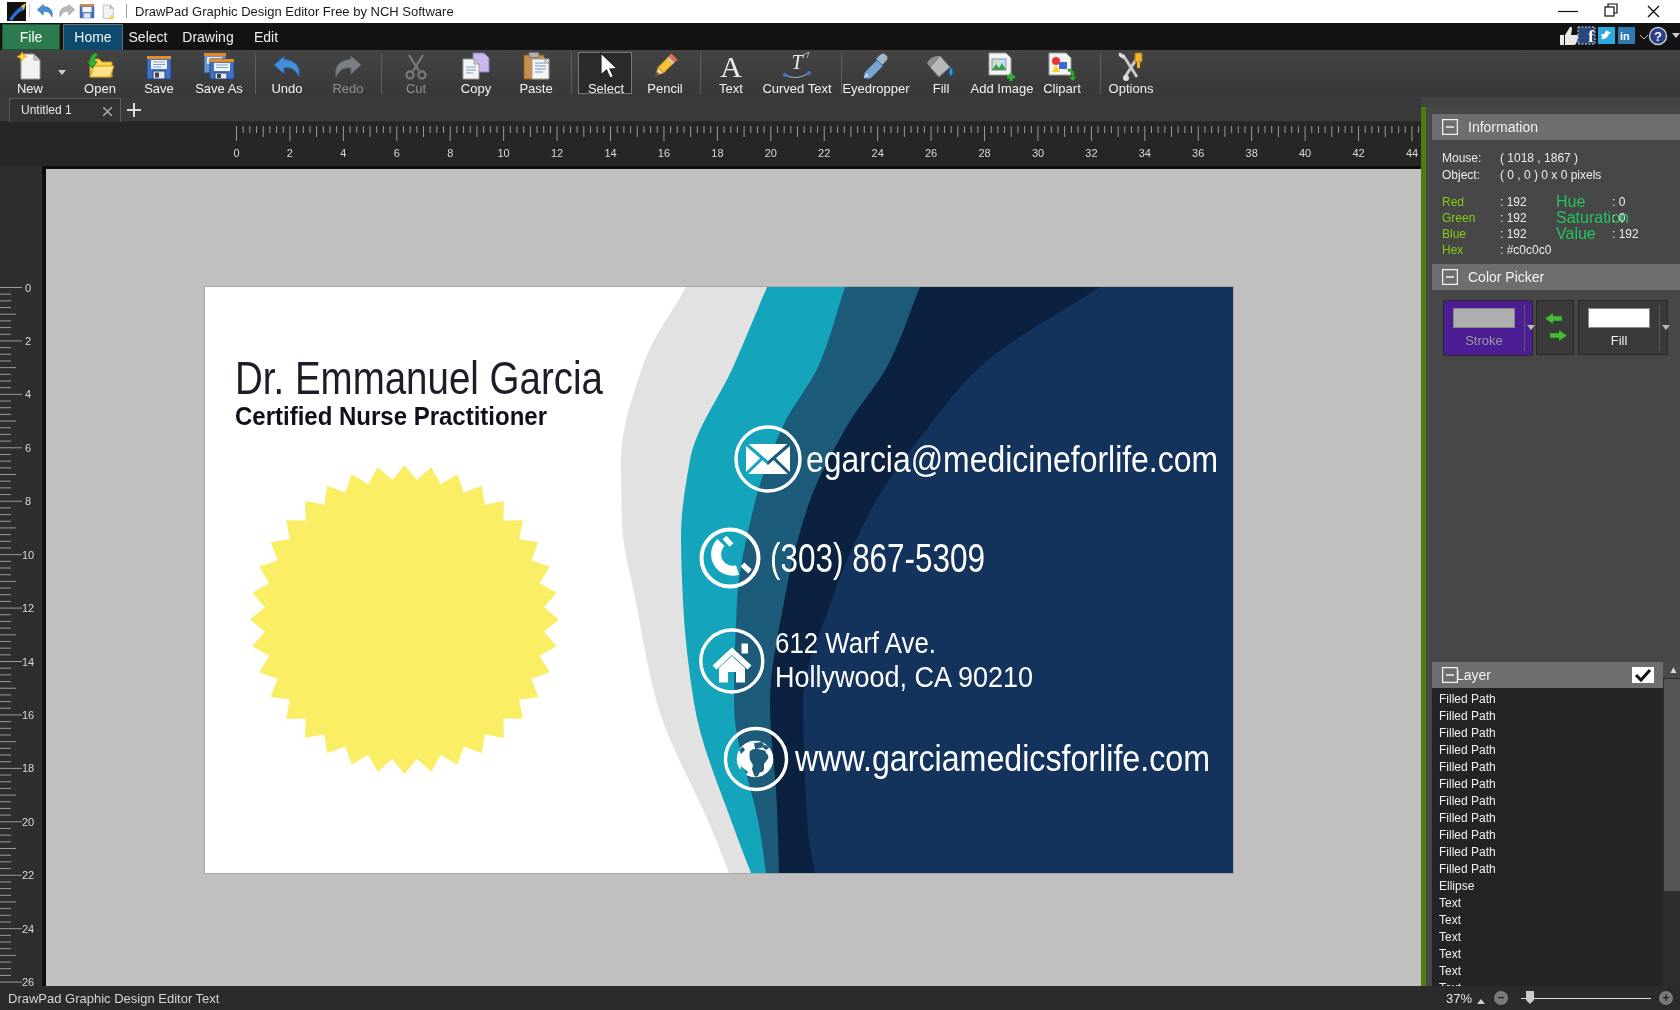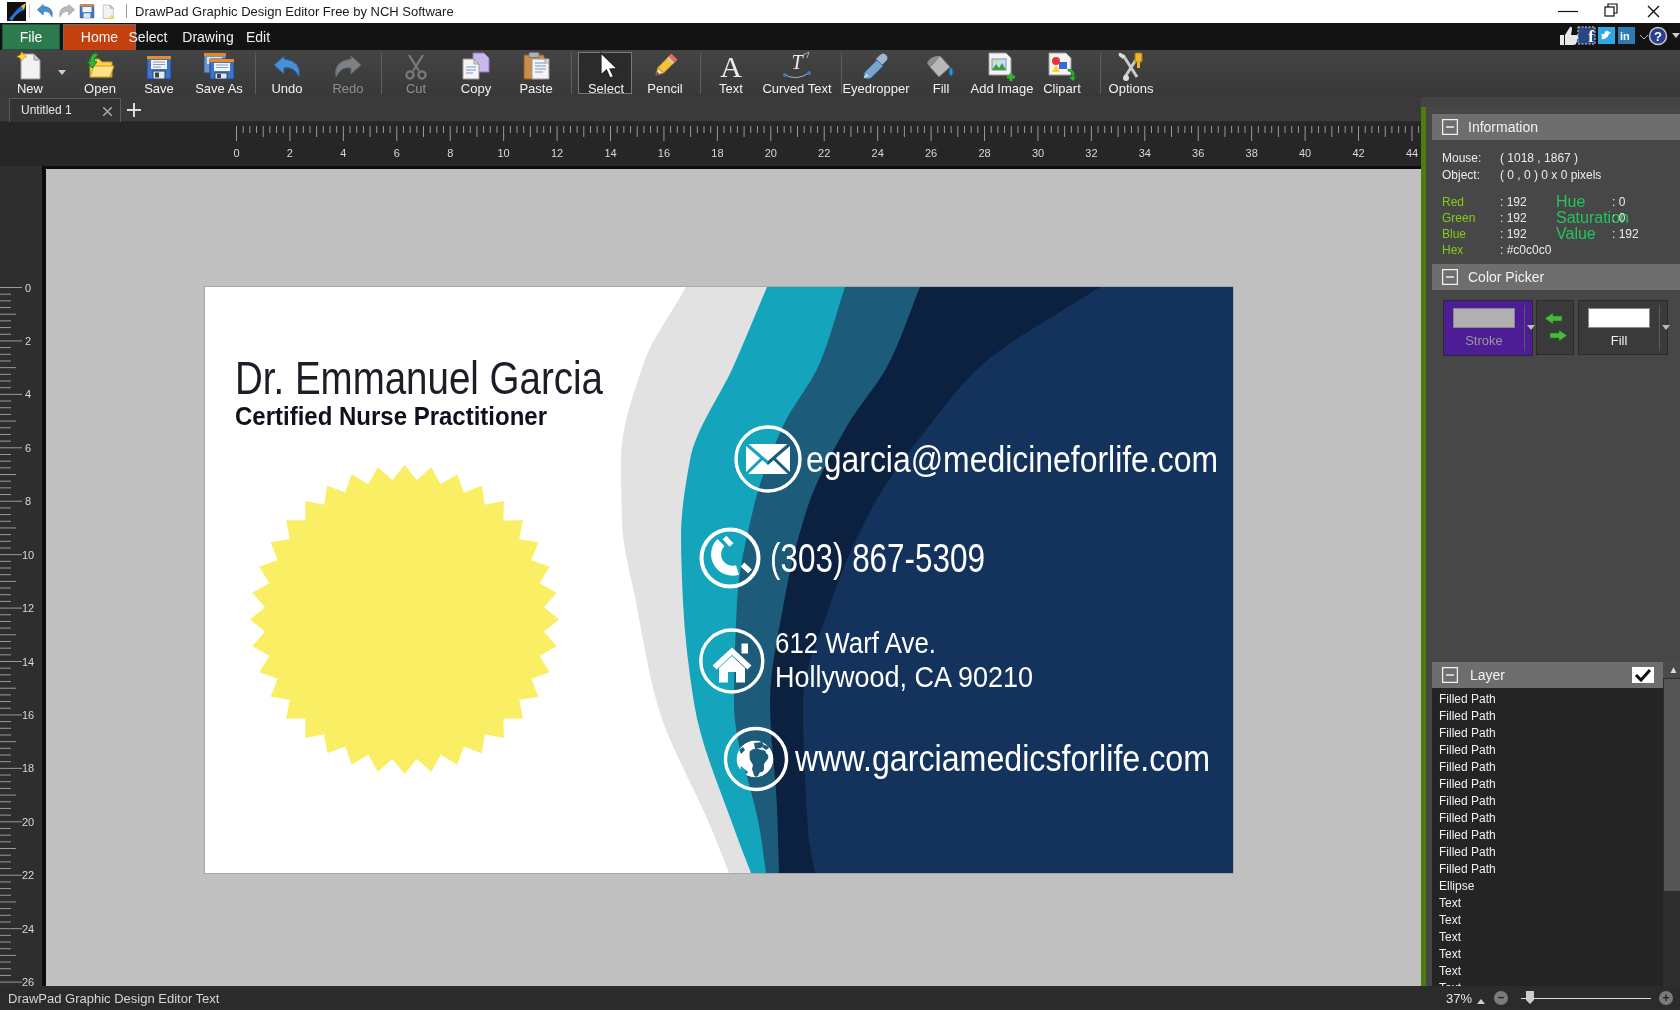--- a/index.html
+++ b/index.html
@@ -43,24 +43,24 @@
   <g fill="none" stroke="#111" stroke-width="1.2">
         <rect x="57" y="7" width="9" height="9"></rect>
         <path d="M60 7 V4 H69 V13 H66"></path>
       </g>
   <path d="M100 6 l11 11 M111 6 l-11 11" stroke="#111" stroke-width="1.4"></path>
  </svg>
 </div>
 
 <div class="abs" style="left:0;top:23px;width:1680px;height:27px;background:#131313">
  <div class="abs" style="left:2px;top:1px;width:58px;height:26px;background:#2b7b4f;border:1px solid #1c5636;color:#fff;font-size:14px;text-align:center;line-height:25px">File</div>
- <div class="abs" style="left:63px;top:1px;width:73px;height:26px;background:#c2410c;border:1px solid #6a6a6a;border-bottom:none;color:#f5f5f5;font-size:14px;text-align:center;line-height:25px">Home</div>
+ <div class="abs" style="left:63px;top:1px;width:60px;height:26px;background:#0c4a6e;border:1px solid #6a6a6a;border-bottom:none;color:#f5f5f5;font-size:14px;text-align:center;line-height:25px">Home</div>
  <div class="abs" style="left:124px;top:1px;width:48px;height:26px;color:#f0f0f0;font-size:14px;text-align:center;line-height:26px">Select</div>
  <div class="abs" style="left:178px;top:1px;width:60px;height:26px;color:#f0f0f0;font-size:14px;text-align:center;line-height:26px">Drawing</div>
- <div class="abs" style="left:246px;top:1px;width:40px;height:26px;color:#f0f0f0;font-size:14px;text-align:left;line-height:26px">Edit</div>
+ <div class="abs" style="left:246px;top:1px;width:40px;height:26px;color:#f0f0f0;font-size:14px;text-align:center;line-height:26px">Edit</div>
 
  <svg width="130" height="27" style="position:absolute;left:1552px;top:0">
   <g fill="#e8e8e8">
         <path d="M8 12 h4 v10 h-4 z M13 12 l5 -8 q2 -1 2 2 l-1 6 h6 q2 0 1 3 l-2 6 q-1 1 -3 1 h-8z"></path>
       </g>
   <rect x="26" y="4" width="17" height="17" fill="#29477f" stroke="#cfd8ea" stroke-width="1" stroke-dasharray="2 1.5"></rect>
       <text x="39" y="19" font-size="17" font-weight="bold" fill="#fff" font-family="Liberation Serif" text-anchor="middle">f</text>
   <rect x="46" y="4" width="17" height="17" fill="#2da9e1"></rect>
       <path d="M49 16 q6 1 8 -5 l2 -2 -2 0 q-2 -3 -4 0 q0 3 -4 2 q2 4 0 5z" fill="#fff"></path>
   <rect x="66" y="4" width="17" height="17" fill="#2d7ab5"></rect>
@@ -449,21 +449,21 @@
    <div class="abs" style="left:0;top:32px;width:80px;text-align:center;font-size:13px;color:#f0f0f0">Fill</div>
    <div class="abs" style="left:80px;top:4px;width:1px;height:46px;background:#5a5a5a"></div>
    <div class="abs" style="left:83px;top:24px;width:0;height:0;border:4px solid transparent;border-top:5px solid #bbb"></div>
  </div>
 
  <div class="abs" style="left:6px;top:555px;width:231px;height:26px;background:#6e6e6e;color:#f2f2f2;font-size:14px;line-height:26px">
    <svg width="16" height="16" style="position:absolute;left:10px;top:5px">
         <rect x="0.5" y="0.5" width="15" height="15" fill="none" stroke="#f2f2f2" stroke-width="1.5"></rect>
         <path d="M4 8 H12" stroke="#f2f2f2" stroke-width="1.5"></path>
       </svg>
-   <span style="margin-left:38px">Layer</span>
+   <span style="margin-left:24px">Layer</span>
    <svg width="22" height="16" style="position:absolute;left:200px;top:5px">
         <rect width="22" height="16" fill="#fff"></rect>
         <path d="M4 8 l5 5 9 -10" stroke="#111" stroke-width="3" fill="none"></path>
       </svg>
  </div>
  <div class="abs" style="left:6px;top:581px;width:231px;height:308px;background:#242424;font-size:12px;color:#f0f0f0">
   <div style="padding:3px 0 0 7px;line-height:17px">Filled Path<br>Filled Path<br>Filled Path<br>Filled Path<br>Filled Path<br>Filled Path<br>Filled Path<br>Filled Path<br>Filled Path<br>Filled Path<br>Filled Path<br>Ellipse<br>Text<br>Text<br>Text<br>Text<br>Text<br>Text</div>
  </div>
 
  <div class="abs" style="left:237px;top:555px;width:21px;height:334px;background:#2e2e2e">

